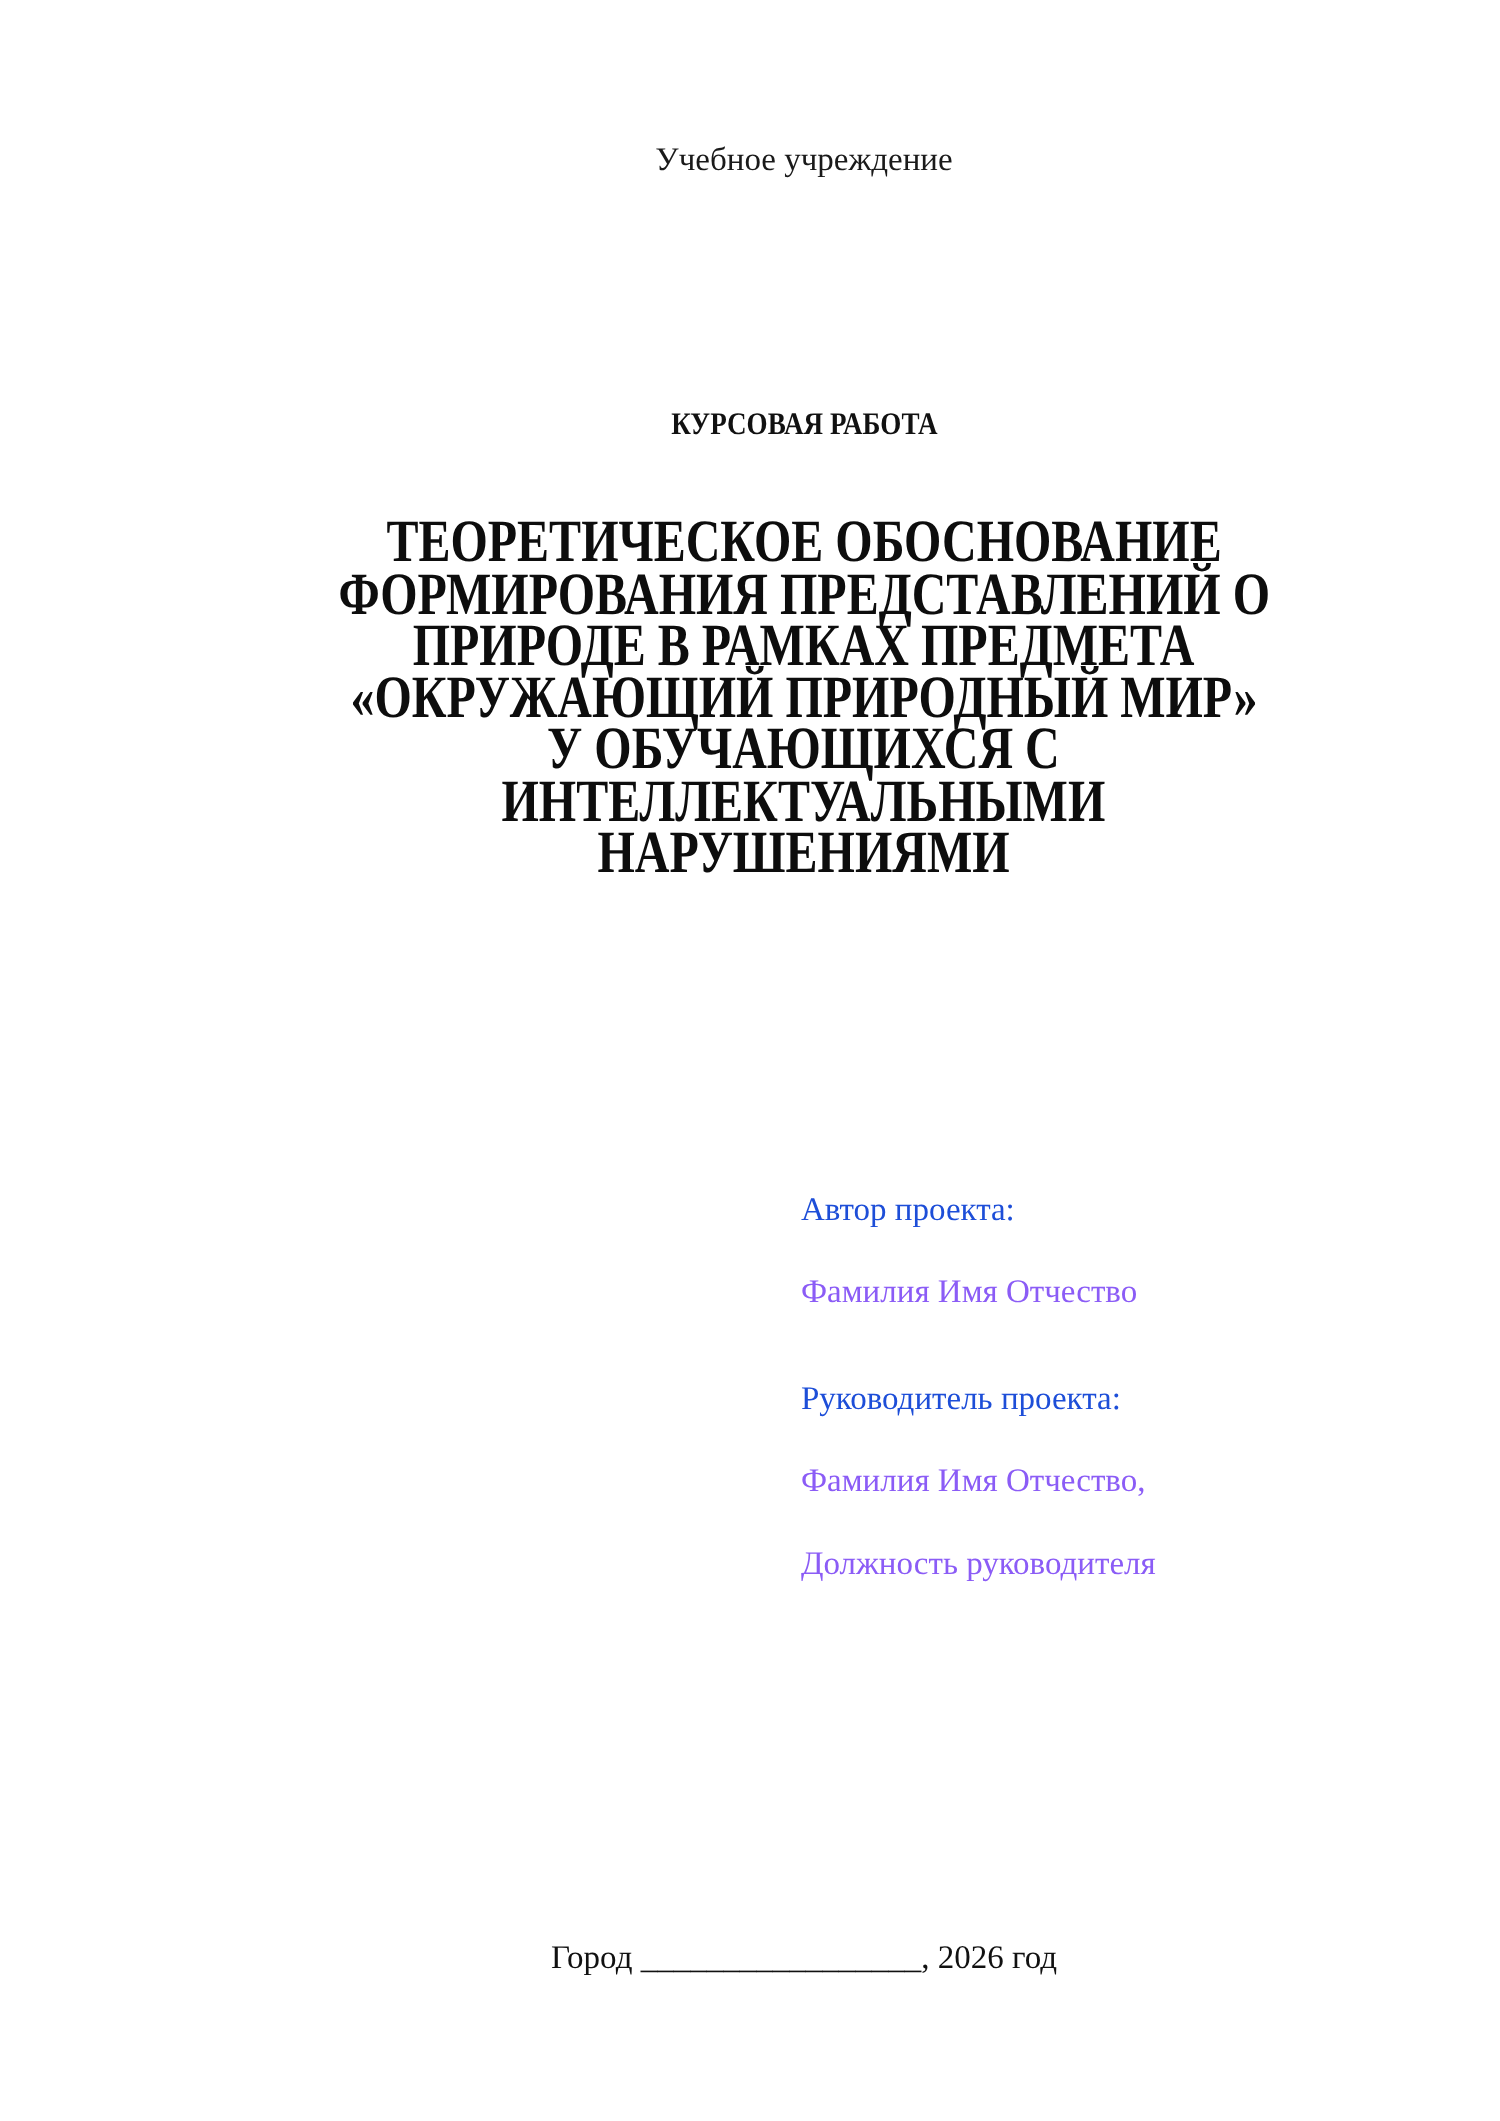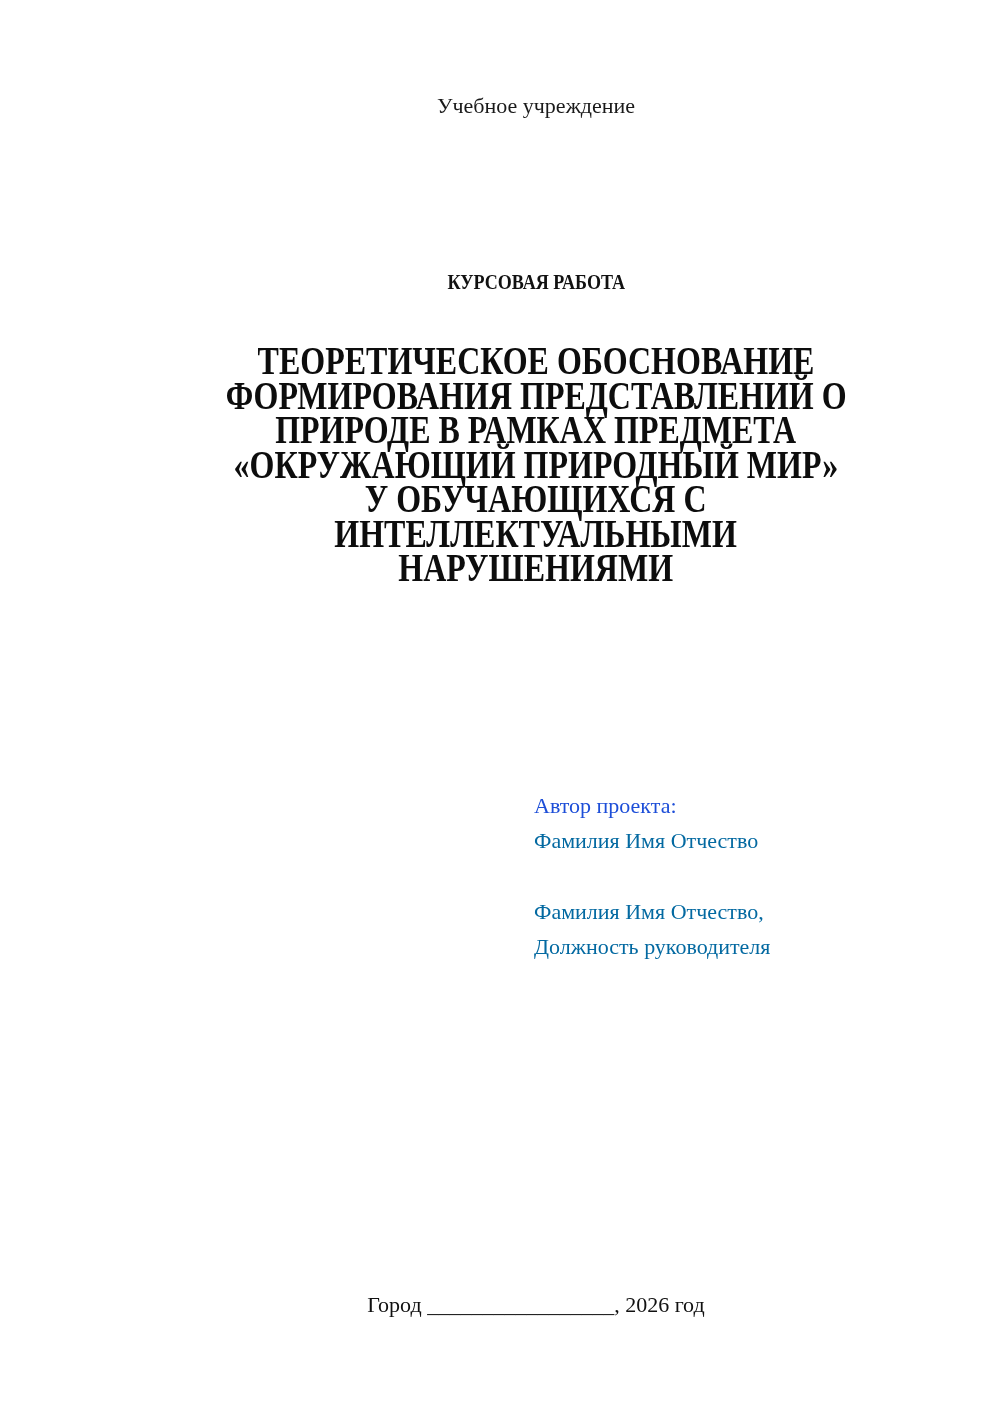--- a/index.html
+++ b/index.html
@@ -74,22 +74,23 @@
       top: 788px;
       width: 420px;
       font-size: 22px;
       line-height: 35px;
     }
     .people .label {
       color: #1d4ed8;
       display: block;
     }
     .people .value {
-      color: #0369a1;
+      color: #8b5cf6;
       display: block;
+      margin-top: 20px;
     }
     .people .gap {
       height: 36px;
     }
     .footer {
       position: absolute;
       top: 1290px;
       left: 0;
       width: 1072px;
       text-align: center;
@@ -116,19 +117,20 @@
     <div class="line"><span>«ОКРУЖАЮЩИЙ ПРИРОДНЫЙ МИР»</span></div>
     <div class="line"><span>У ОБУЧАЮЩИХСЯ С</span></div>
     <div class="line"><span>ИНТЕЛЛЕКТУАЛЬНЫМИ</span></div>
     <div class="line"><span>НАРУШЕНИЯМИ</span></div>
   </div>
 
   <div class="people">
     <span class="label">Автор проекта:</span>
     <span class="value">Фамилия Имя Отчество</span>
     <div class="gap"></div>
+    <span class="label">Руководитель проекта:</span>
     <span class="value">Фамилия Имя Отчество,</span>
     <span class="value">Должность руководителя</span>
   </div>
 
   <div class="footer">Город _________________, 2026 год</div>
 
 </div>
 
 </body></html>

